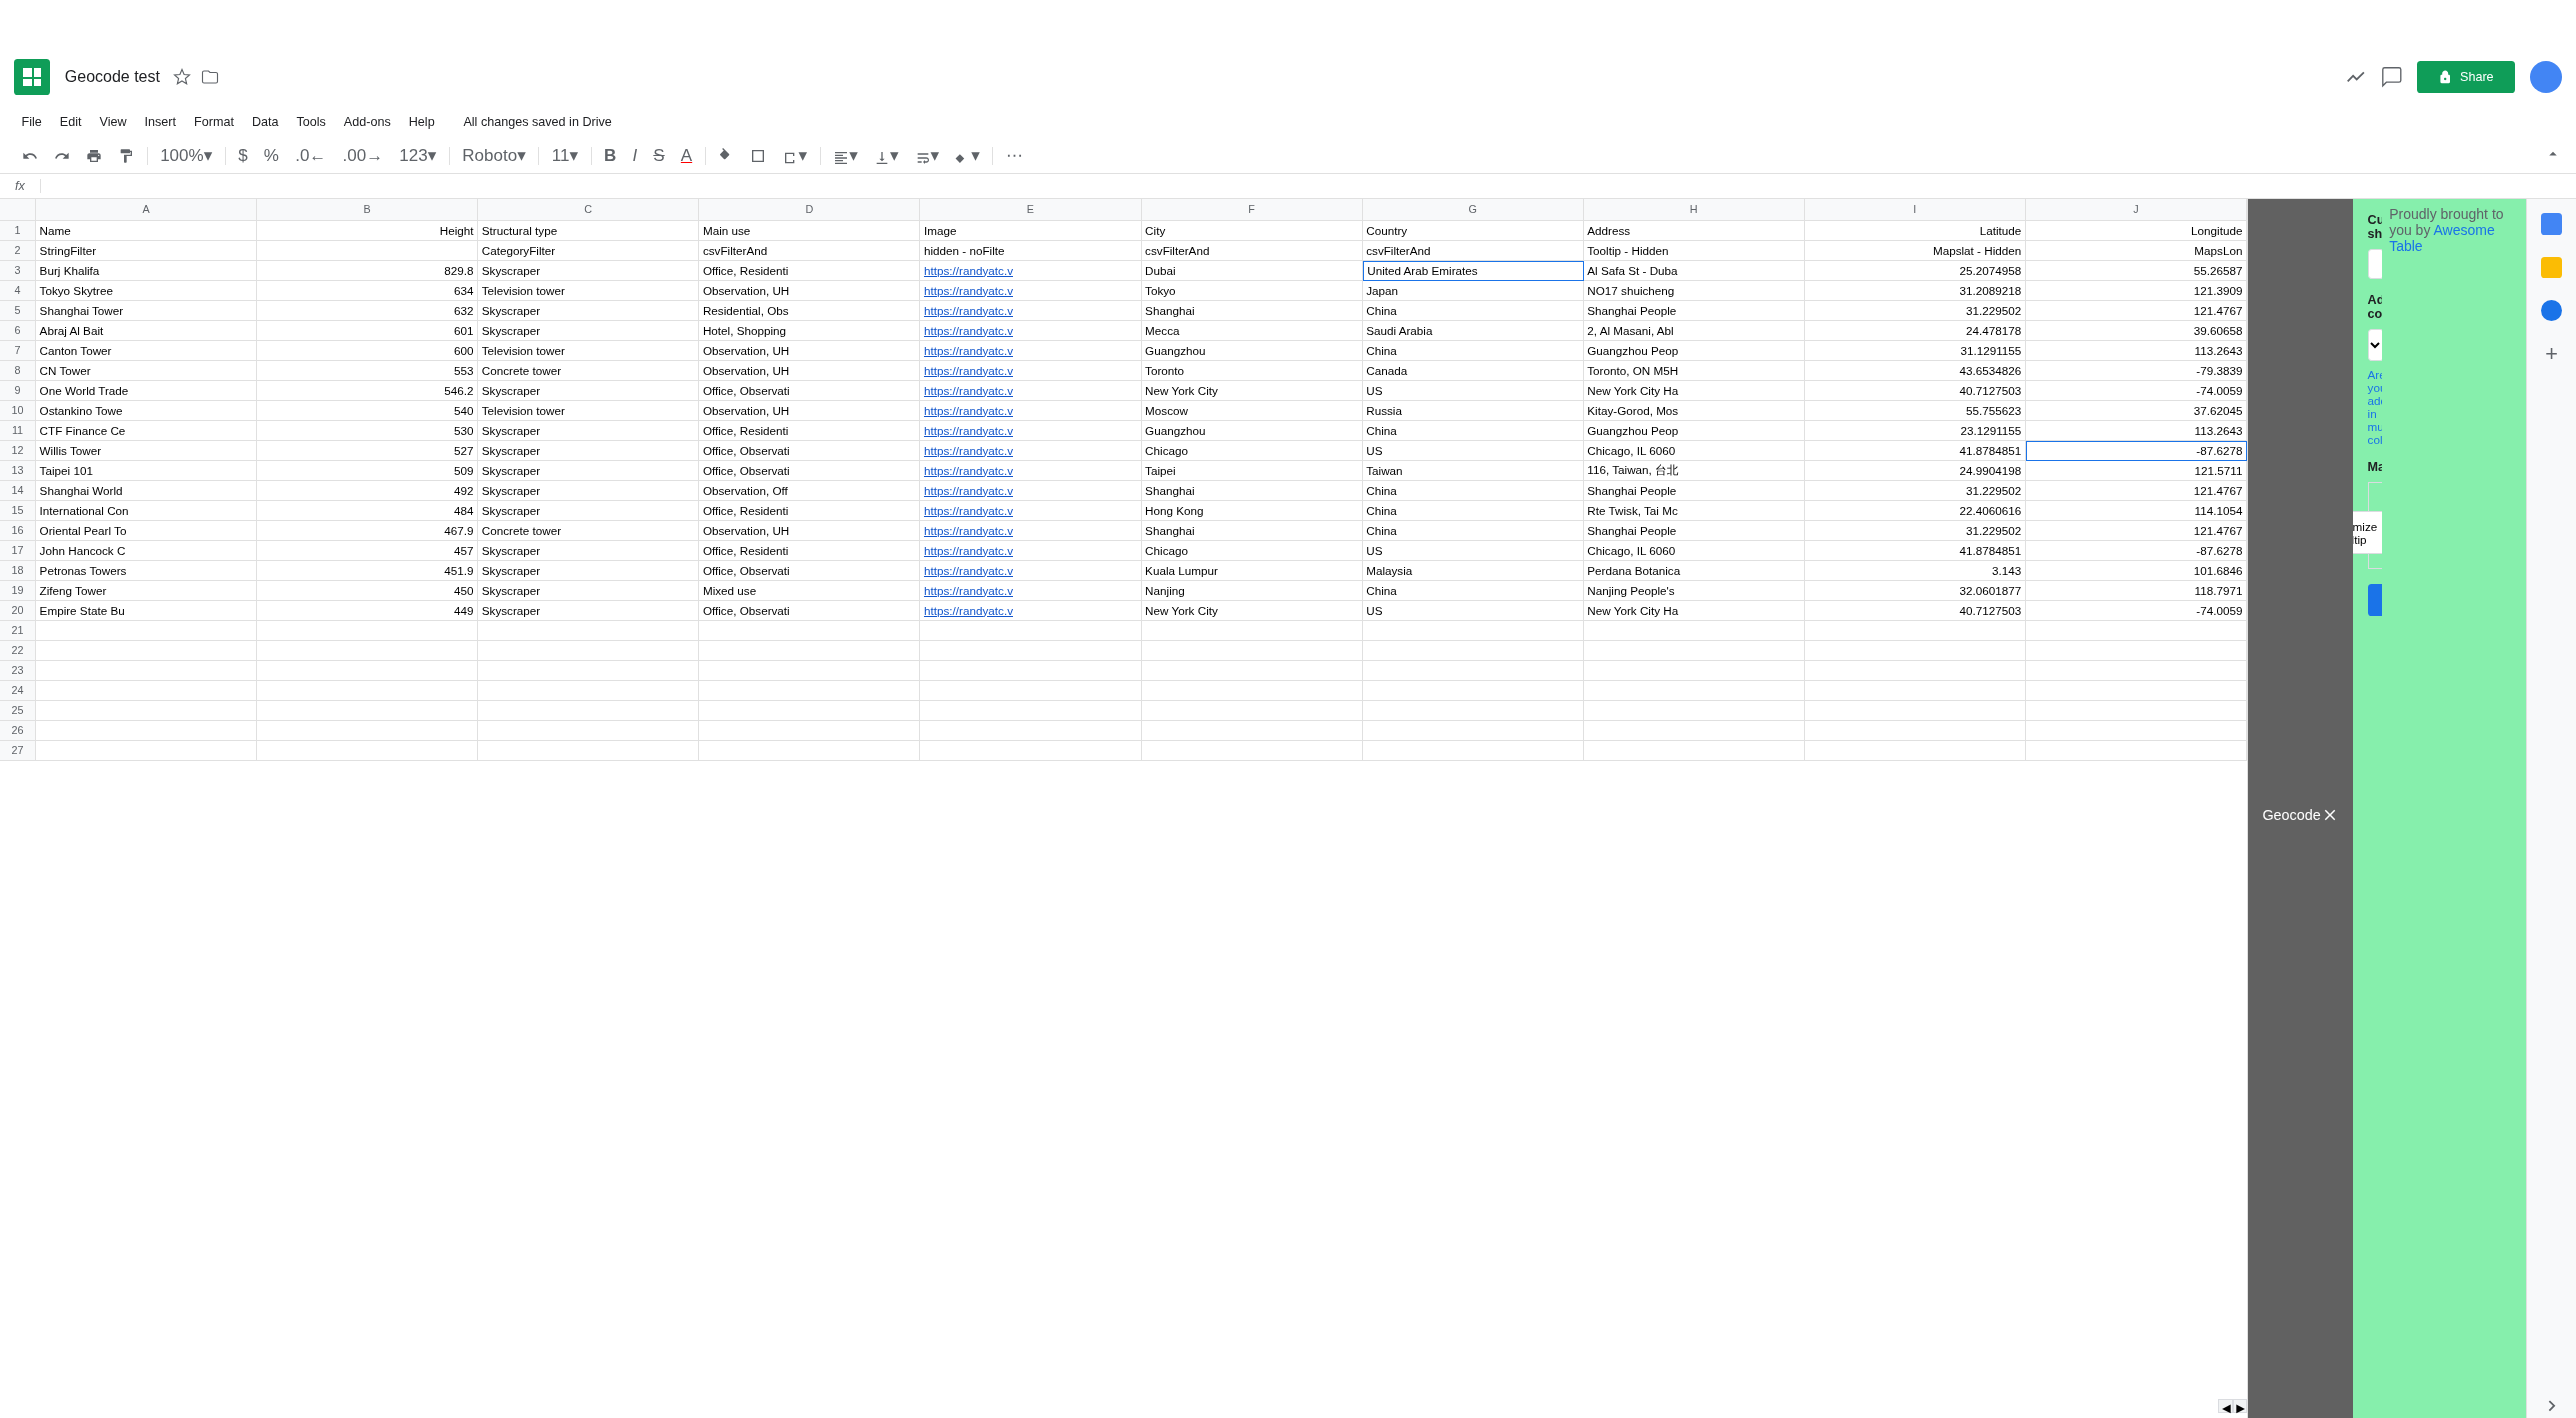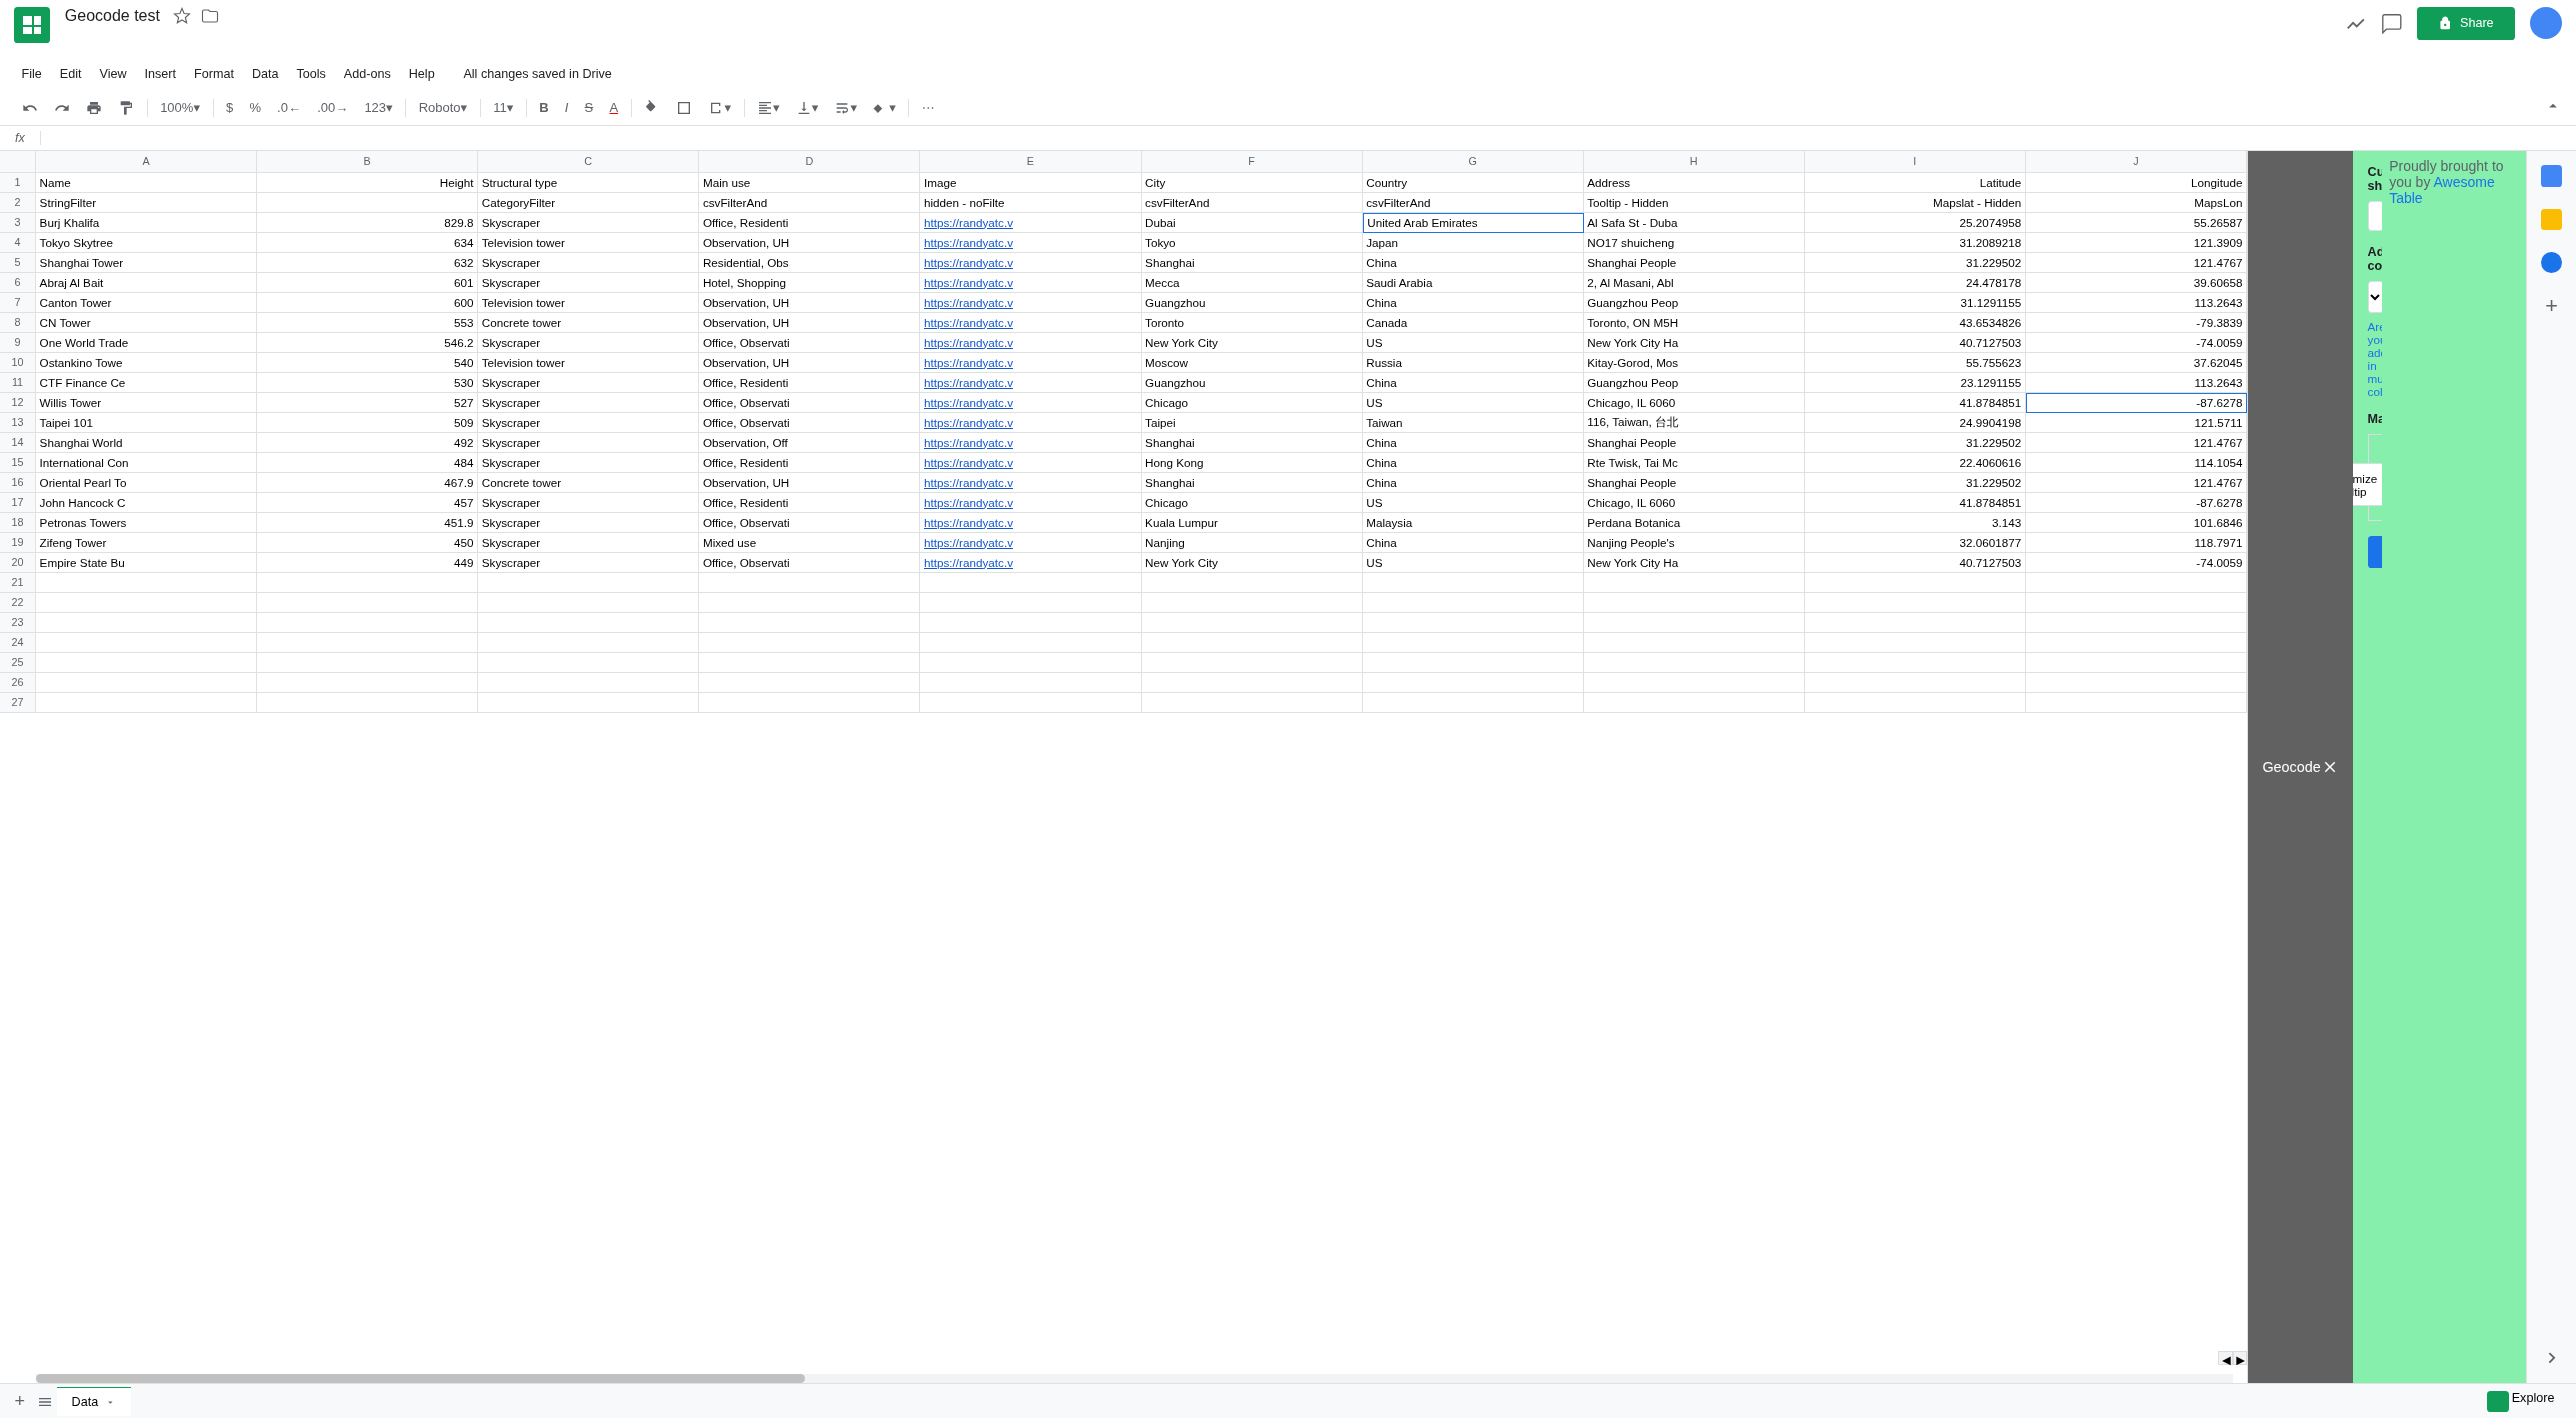--- a/index.html
+++ b/index.html
@@ -1,39 +1,39 @@
 <!DOCTYPE html>
 <html style="font-size:14.4px"><head>
   <meta charset="utf-8">
   <style>
     * { margin: 0; padding: 0; box-sizing: border-box; font-family: Arial, sans-serif; }
     body { width: 2576px; height: 1419px; overflow: hidden; background: #fff; }
     
     
-    .header { height: 58px; display: flex; align-items: flex-start; padding: 7.2px 14.4px; }
+    .header { height: 58px; display: flex; align-items: center; padding: 7.2px 14.4px; margin-top: 48px; }
     .logo { width: 36px; height: 36px; background: #0f9d58; border-radius: 3.6px; display: flex; align-items: center; justify-content: center; margin-right: 14.4px; }
     .logo-grid { width: 18px; height: 18px; background: white; position: relative; }
     .logo-grid::before, .logo-grid::after { content: ''; position: absolute; background: #0f9d58; }
     .logo-grid::before { width: 100%; height: 1.8px; top: 50%; }
     .logo-grid::after { width: 1.8px; height: 100%; left: 50%; }
     .doc-title { font-size: 16px; color: #202124; margin-right: 7.2px; }
     .star-icon, .move-icon { width: 18px; height: 18px; margin: 0 5.4px; fill: #5f6368; cursor: pointer; }
     .header-right { margin-left: auto; display: flex; align-items: center; gap: 14.4px; }
     .activity-icon, .comment-icon { width: 21.6px; height: 21.6px; fill: #5f6368; }
     .share-btn { background: #0f9d58; color: white; padding: 9px 21.6px; border-radius: 3.6px; border: none; display: flex; align-items: center; gap: 7.2px; font-size: 12.6px; font-weight: 500; }
     .avatar { width: 32px; height: 32px; border-radius: 50%; background: #4285f4; }
     
     
     .menubar { height: 32px; display: flex; align-items: center; padding: 0 14.4px; gap: 3.6px; }
     .menubar span { padding: 3.6px 7.2px; font-size: 12.6px; color: #202124; cursor: pointer; }
     .save-status { margin-left: 10.8px; color: #5f6368; font-size: 11.7px; }
     
     
     .toolbar { height: 36px; display: flex; align-items: center; padding: 0 14.4px; gap: 1.8px; border-bottom: 0.9px solid #e0e0e0; }
-    .tool-btn { padding: 5.4px 7.2px; color: #5f6368; cursor: pointer; font-size: 13px; display: flex; align-items: flex-start; border-radius: 1.8px; }
+    .tool-btn { padding: 5.4px 7.2px; color: #5f6368; cursor: pointer; font-size: 17px; display: flex; align-items: flex-end; border-radius: 1.8px; }
     .tool-sep { width: 0.9px; height: 18px; background: #e0e0e0; margin: 0 3.6px; }
     .toolbar-right { margin-left: auto; }
     .chevron-up { width: 18px; height: 18px; fill: #5f6368; }
     
     
     .formula-bar { height: 25px; display: flex; align-items: center; border-bottom: 0.9px solid #e0e0e0; }
     .fx-label { width: 41px; text-align: center; font-style: italic; color: #5f6368; font-size: 12.6px; border-right: 0.9px solid #e0e0e0; }
     .formula-input { flex: 1; padding: 0 7.2px; font-size: 12.6px; border: none; outline: none; }
     
     

